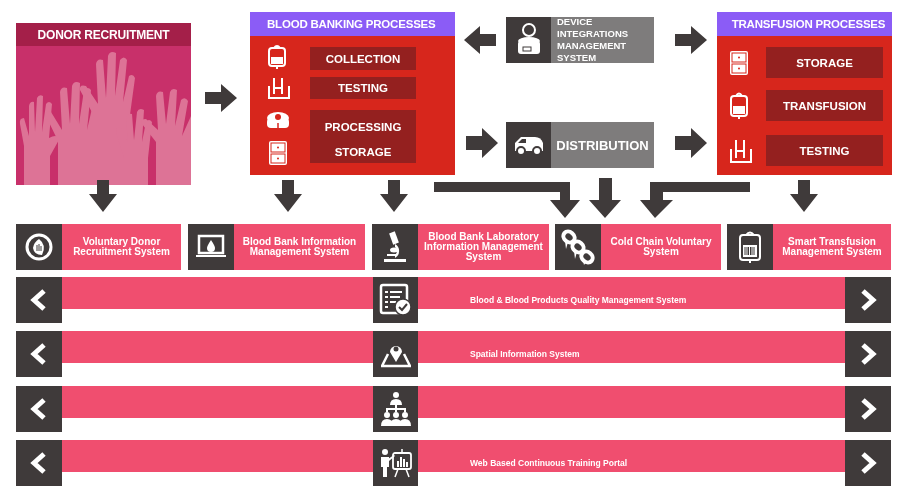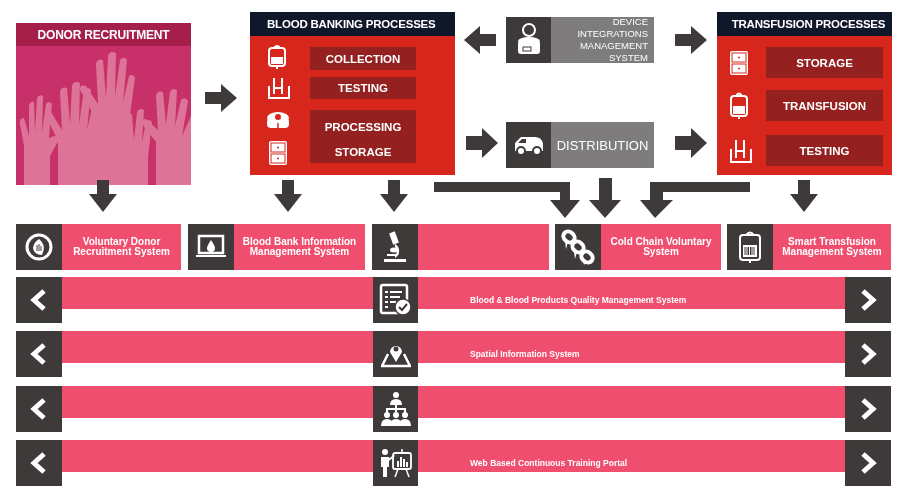--- a/index.html
+++ b/index.html
@@ -8,34 +8,34 @@
   .abs { position: absolute; }
 
   
   .donor { left: 16px; top: 12px; width: 175px; height: 162px; background: #c8306a; overflow: hidden; margin-top: 11px; }
   .donor-head { height: 23px; background: #a41f49; color: #fff; font-weight: bold; font-size: 12px;
     display: flex; align-items: center; justify-content: center; letter-spacing: -0.2px; }
   .donor svg { position: absolute; left: 0; top: 23px; }
 
   
   .panel { background: #d7261c; }
-  .panel-head { height: 24px; background: #0f172a; color: #fff; font-weight: bold; font-size: 11.5px;
+  .panel-head { height: 24px; background: #8b5cf6; color: #fff; font-weight: bold; font-size: 11.5px;
     display: flex; align-items: center; letter-spacing: -0.2px; }
   .bbp { left: 250px; top: 12px; width: 205px; height: 163px; }
   .bbp .panel-head { padding-left: 17px; }
   .tp { left: 717px; top: 12px; width: 175px; height: 163px; }
   .tp .panel-head { justify-content: center; padding-left: 8px; }
   .step { position: absolute; background: #94201f; color: #fff; font-weight: bold; font-size: 11.5px;
     display: flex; align-items: center; justify-content: center; }
   .step-icon { position: absolute; }
 
   
   .greybox { background: #7e7c7c; display: flex; }
   .greybox .gicon { background: #3f3a3a; display: flex; align-items: center; justify-content: center; }
-  .greybox .glabel { color: #fff; font-weight: normal; display: flex; align-items: center; justify-content: center; text-align: right; flex: 1; }
+  .greybox .glabel { color: #fff; font-weight: bold; display: flex; align-items: center; justify-content: center; text-align: left; flex: 1; }
 
   
   .sys { top: 224px; height: 46px; display: flex; background: #f04e6f; }
   .sys .sicon { width: 46px; height: 46px; background: #3f3a3a; display: flex; align-items: center; justify-content: center; }
   .sys .slabel { flex: 1; color: #fff; font-weight: bold; font-size: 10px; line-height: 10px;
     display: flex; align-items: center; justify-content: center; text-align: center; padding: 0 4px; }
 
   
   .bar { left: 16px; width: 875px; height: 32px; background: #f04e6f; }
   .bar .nav { position: absolute; top: 0; width: 46px; height: 46px; background: #3f3a3a;
@@ -224,20 +224,21 @@
     <svg width="28" height="34">
       <g fill="#fff">
         <rect x="10" y="2" width="6" height="12" transform="rotate(-20 13 8)"></rect>
         <path d="M14 14 A8 8 0 0 1 14 28 V25 A5 5 0 0 0 14 17 Z"></path>
         <ellipse cx="13" cy="20" rx="4" ry="2.5"></ellipse>
         <rect x="3" y="29" width="22" height="3"></rect>
         <rect x="6" y="24" width="10" height="2"></rect>
       </g>
     </svg>
   </div>
+  <div class="slabel">Blood Bank Laboratory Information Management System</div>
 </div>
 
 <div class="abs sys" style="left:555px;width:166px">
   <div class="sicon">
     <svg width="34" height="36">
       <g stroke="#fff" stroke-width="4" fill="none">
         <ellipse cx="8" cy="8" rx="6" ry="5" transform="rotate(40 8 8)"></ellipse>
         <ellipse cx="17" cy="18" rx="6" ry="5" transform="rotate(40 17 18)"></ellipse>
         <ellipse cx="26" cy="28" rx="6" ry="5" transform="rotate(40 26 28)"></ellipse>
       </g>

